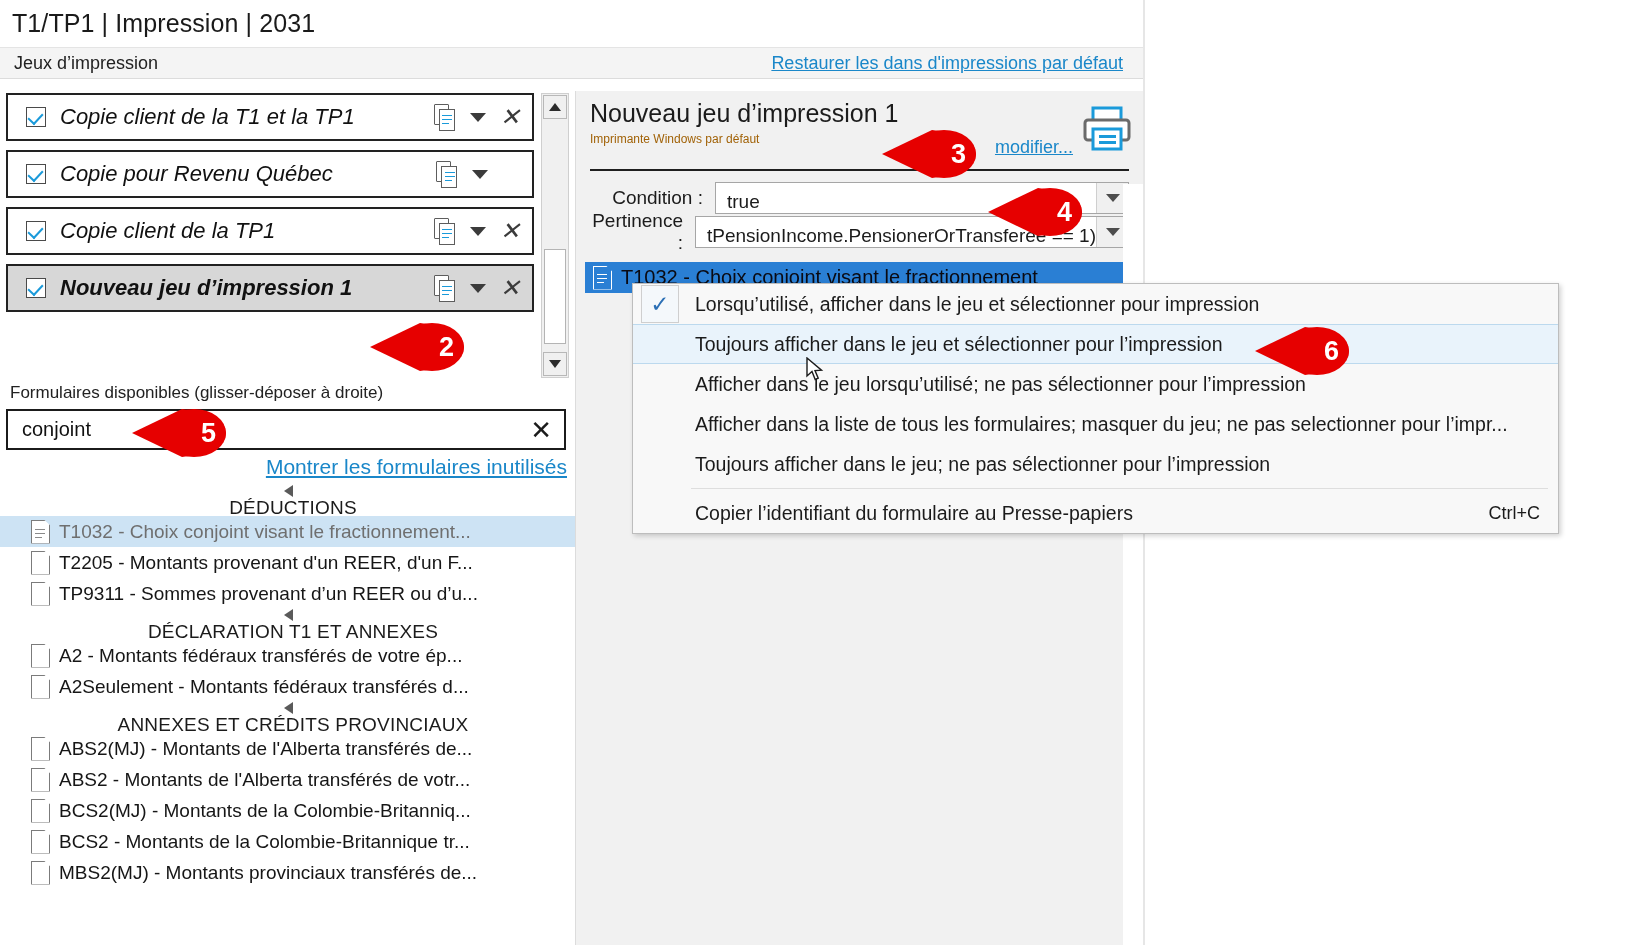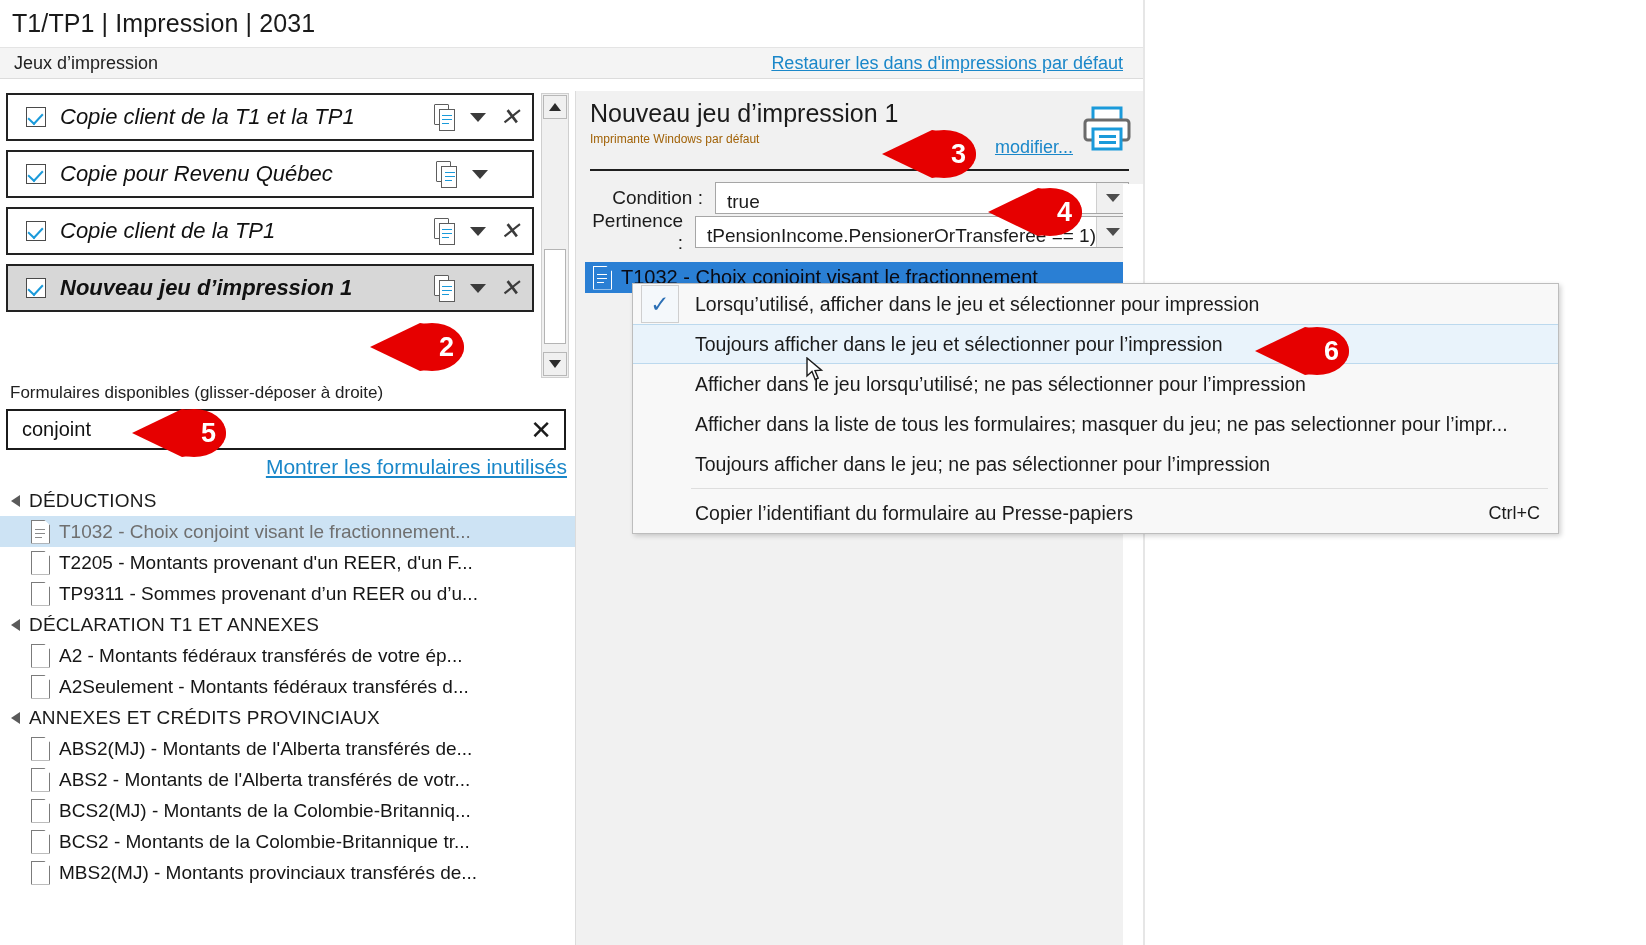--- a/index.html
+++ b/index.html
@@ -91,21 +91,21 @@
     background:transparent; font-family:"Liberation Sans", sans-serif;
   }
   .search-clear { font-size:26px; color:#1b1b1b; padding-right:12px; line-height:1; cursor:pointer; }
   .unused-link {
     position:absolute; right:8px; top:362px; font-size:21px; color:#1a87c9;
     text-decoration:underline; cursor:pointer;
   }
 
   
   .tree { position:absolute; left:0; top:392px; width:575px; }
-  .tree-group { display:flex; align-items:center; height:31px; padding-left:11px; }
+  .tree-group { display:flex; align-items:center; height:31px; padding-left:11px;flex-direction:column; }
   .tri-right { width:0;height:0;border-top:6px solid transparent;border-bottom:6px solid transparent;border-right:9px solid #5a5a5a; margin-right:9px; }
   .group-label { font-size:19px; color:#1b1b1b; letter-spacing:0.2px; }
   .tree-item { display:flex; align-items:center; height:31px; padding-left:31px; }
   .tree-item.sel { background:#cde3f4; }
   .page-ic { width:19px; height:24px; position:relative; margin-right:9px; flex:none; }
   .page-ic .pg {
     position:absolute; inset:0; border:1.6px solid #7b7b7b; background:#fff;
     clip-path: polygon(0 0, 68% 0, 100% 24%, 100% 100%, 0 100%);
   }
   .page-ic.lined .ln { position:absolute; left:3.5px; width:10px; height:1.5px; background:#8a8a8a; }

